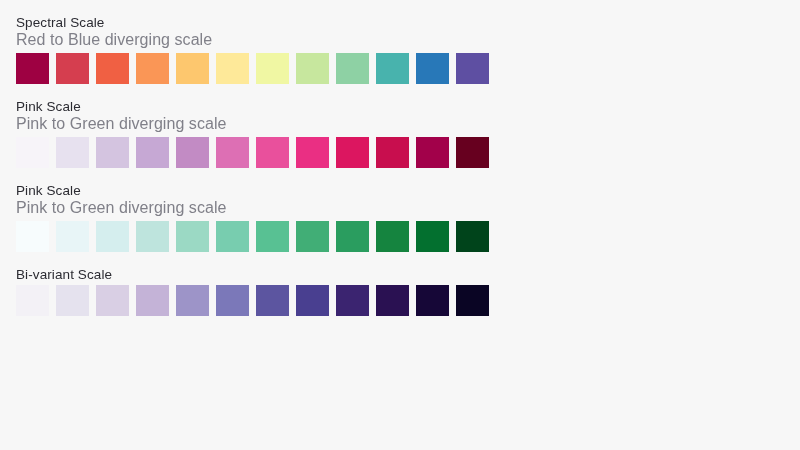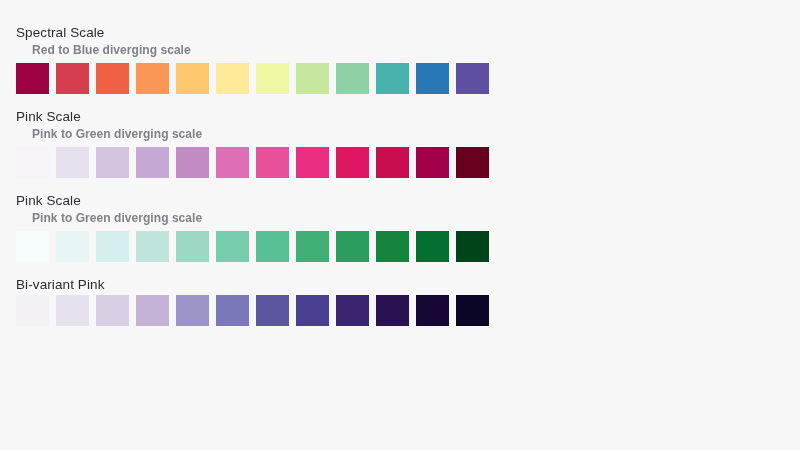--- a/index.html
+++ b/index.html
@@ -13,39 +13,39 @@
     background: #f7f7f7;
     font-family: "Liberation Sans", sans-serif;
     -webkit-font-smoothing: antialiased;
     overflow: hidden;
   }
   #app {
     width: 800px;
     height: 450px;
     position: relative;
     box-sizing: border-box;
-    padding: 24px 0 0 16px;
+    padding: 14px 0 0 16px;
   }
   .scale-block {
     margin-bottom: 14px;
   }
   .scale-title {
     font-size: 13.5px;
     font-weight: 400;
     color: #2b2b32;
     line-height: 18px;
     margin: 0 0 1px 0;
     letter-spacing: 0.1px;
   }
   .scale-subtitle {
-    font-size: 12px;
-    font-weight: 700;
+    font-size: 16px;
+    font-weight: 400;
     color: #808089;
     line-height: 14px;
-    margin: 0 0 6px 16px;
+    margin: 0 0 6px 0;
     letter-spacing: 0.05px;
   }
   .swatch-row {
     display: flex;
     flex-direction: row;
     align-items: flex-start;
     width: 476px;
     gap: 7px;
   }
   .swatch {
@@ -111,21 +111,21 @@
         <div class="swatch" style="background: rgb(88, 193, 147);"></div>
         <div class="swatch" style="background: rgb(65, 174, 118);"></div>
         <div class="swatch" style="background: rgb(42, 157, 95);"></div>
         <div class="swatch" style="background: rgb(21, 132, 63);"></div>
         <div class="swatch" style="background: rgb(3, 112, 47);"></div>
         <div class="swatch" style="background: rgb(0, 68, 27);"></div>
       </div>
   </div>
 
   <div class="scale-block">
-    <div class="scale-title">Bi-variant Pink</div>
+    <div class="scale-title">Bi-variant Scale</div>
     <div class="swatch-row">
         <div class="swatch" style="background: rgb(243, 241, 246);"></div>
         <div class="swatch" style="background: rgb(229, 226, 238);"></div>
         <div class="swatch" style="background: rgb(217, 207, 228);"></div>
         <div class="swatch" style="background: rgb(196, 179, 215);"></div>
         <div class="swatch" style="background: rgb(157, 148, 200);"></div>
         <div class="swatch" style="background: rgb(123, 120, 185);"></div>
         <div class="swatch" style="background: rgb(92, 85, 160);"></div>
         <div class="swatch" style="background: rgb(73, 63, 144);"></div>
         <div class="swatch" style="background: rgb(59, 36, 112);"></div>

